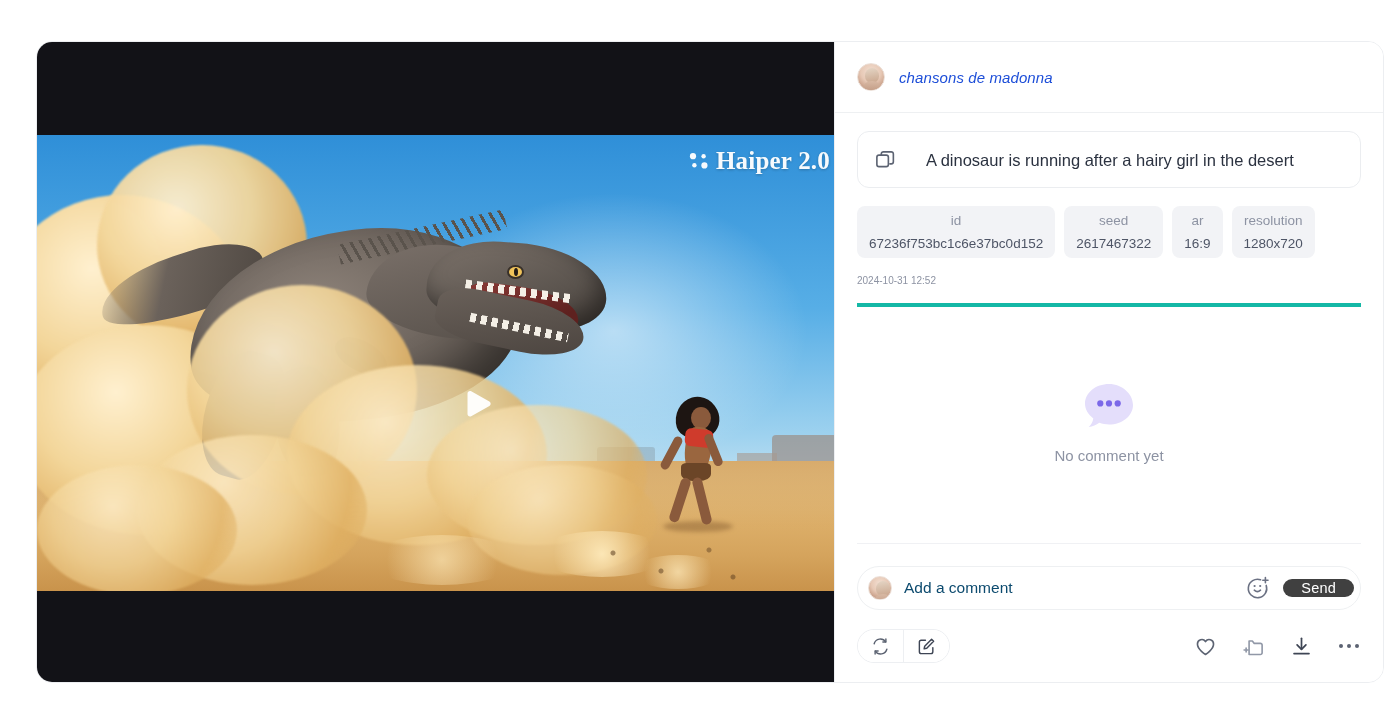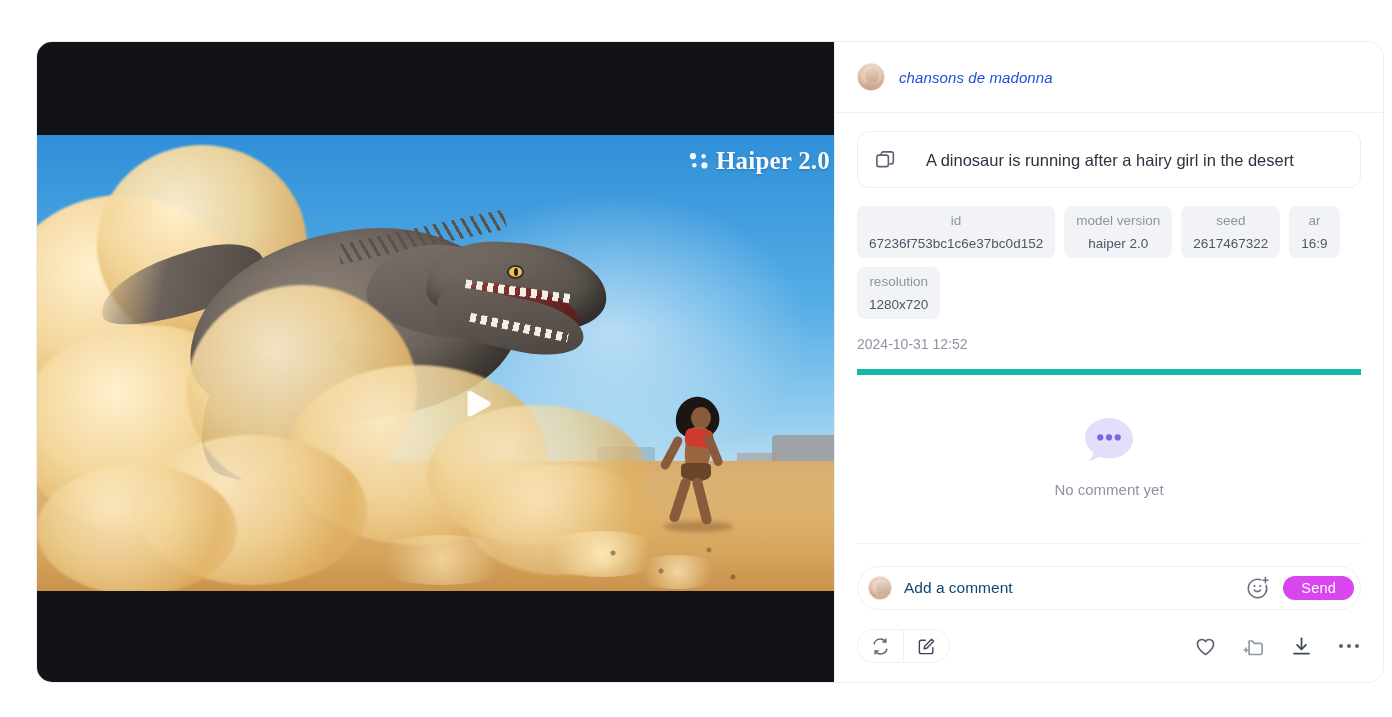--- a/index.html
+++ b/index.html
@@ -314,24 +314,24 @@
     color:#6e7484;
     display:flex; align-items:center; gap:8px;
     white-space:nowrap;
     flex-direction:column;
   }
   .chip .chip-key { color:#8d93a3; }
   .chip .chip-val { color:#4e5566; font-weight:500; }
 
   .timestamp {
     margin-top: 17px;
-    font-size: 14px;
+    font-size: 10px;
     color: #8d93a3;
     padding-bottom: 17px;
-    border-bottom: 6px solid #14b8a6;
+    border-bottom: 4px solid #14b8a6;
   }
 
   .comments-empty {
     flex: 1 1 auto;
     display:flex; flex-direction:column;
     align-items:center; justify-content:center;
     gap: 14px;
     padding-bottom: 6px;
   }
   .empty-label {
@@ -358,25 +358,25 @@
   .comment-placeholder {
     flex:1 1 auto;
     font-size: 15.5px;
     color:#0c4a6e;
   }
   .emoji-btn {
     flex:0 0 auto; display:flex; align-items:center;
     cursor:pointer;
   }
   .send-btn {
-    background:#d946ef;
+    background:#404040;
     color:#ffffff;
     border:none;
     border-radius: 16px;
-    height: 24px;
+    height: 18px;
     padding: 0 18px;
     font-size: 14.5px;
     font-family: "Liberation Sans", sans-serif;
     font-weight: 500;
     cursor:pointer;
     letter-spacing:.2px;
   }
 
   .action-bar {
     height: 72px;
@@ -499,24 +499,20 @@
             <rect x="3" y="7.5" width="12" height="12" rx="2.2"></rect>
             <path d="M7.6 7.5V6.2A2.2 2.2 0 0 1 9.8 4h8.2a2.2 2.2 0 0 1 2.2 2.2v8.2a2.2 2.2 0 0 1-2.2 2.2h-1.4"></path>
           </svg>
           <div class="prompt-text">A dinosaur is running after a hairy girl in the desert</div>
         </div>
 
         <div class="chips">
           <div class="chip">
             <span class="chip-key">id</span>
             <span class="chip-val">67236f753bc1c6e37bc0d152</span>
-          </div>
-          <div class="chip">
-            <span class="chip-key">model version</span>
-            <span class="chip-val">haiper 2.0</span>
           </div>
           <div class="chip">
             <span class="chip-key">seed</span>
             <span class="chip-val">2617467322</span>
           </div>
           <div class="chip">
             <span class="chip-key">ar</span>
             <span class="chip-val">16:9</span>
           </div>
           <div class="chip">

